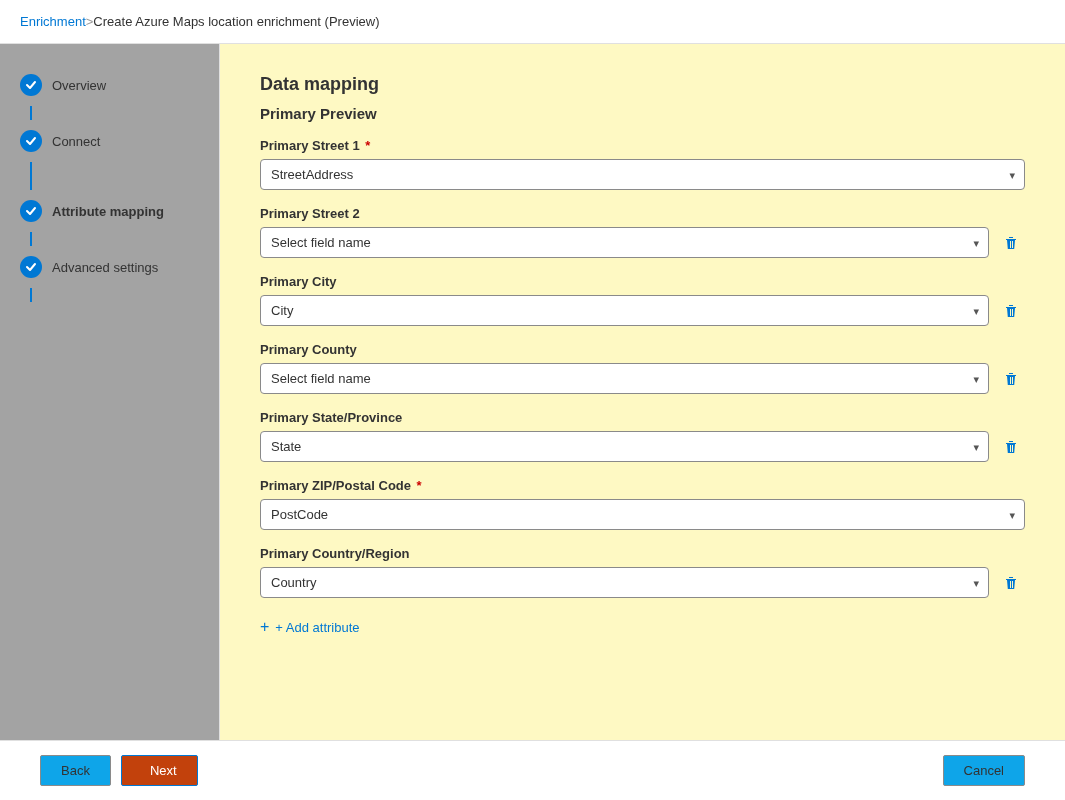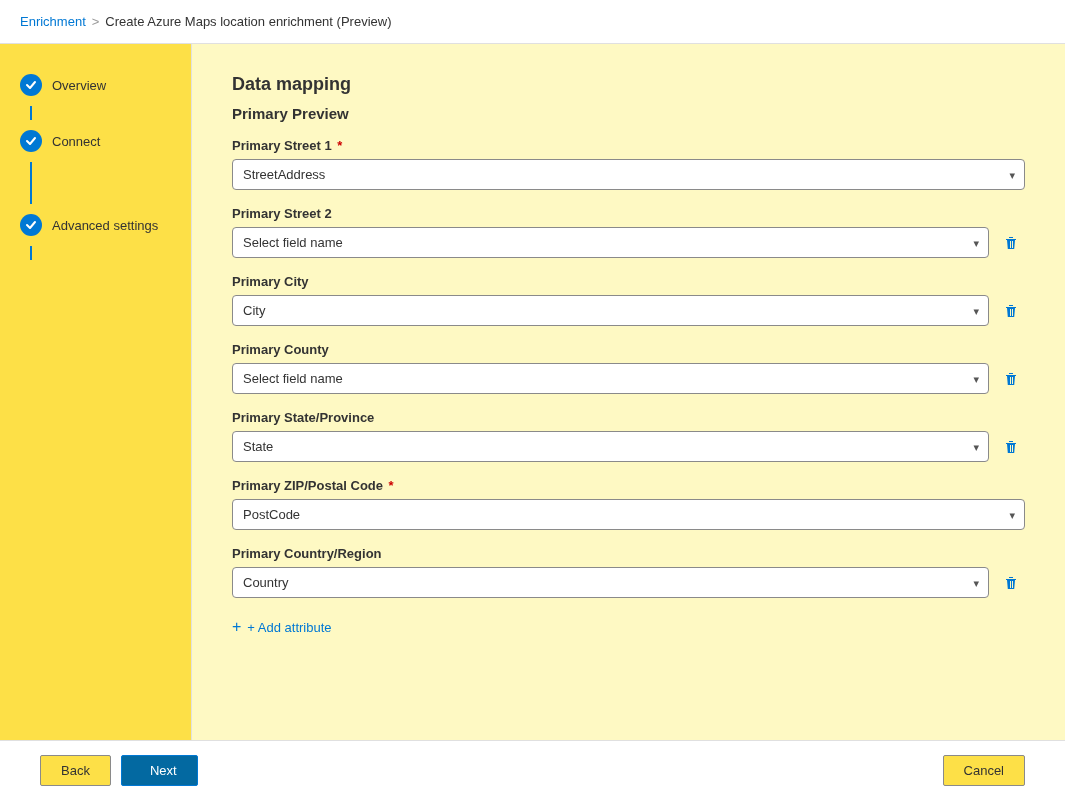--- a/index.html
+++ b/index.html
@@ -1,28 +1,28 @@
 <!DOCTYPE html>
 <html><head>
   <meta charset="utf-8">
   <style>
     * { box-sizing: border-box; margin: 0; padding: 0; }
     body { font-family: 'Segoe UI', Arial, sans-serif; font-size: 13px; background: #f5f5f5; color: #333; height: 800px; width: 1065px; overflow: hidden; display: flex; flex-direction: column; }
 
     
-    .header { background: #fff; padding: 14px 20px; border-bottom: 1px solid #e0e0e0; display: flex; align-items: center; gap: 6px; font-size: 13px; color: #333; }
+    .header { background: #fff; padding: 14px 20px; border-bottom: 1px solid #e0e0e0; display: flex; align-items: center; font-size: 13px; color: #333; }
     .header-breadcrumb-link { color: #0078d4; cursor: pointer; }
     .header-separator { color: #999; }
     .header-title { color: #333; font-weight: 400; }
 
     
     .main-layout { display: flex; flex: 1; overflow: hidden; }
 
     
-    .sidebar { width: 192px; background: #fde047; border-right: 1px solid #e0e0e0; padding: 20px 0; }
+    .sidebar { width: 220px; background: #a3a3a3; border-right: 1px solid #e0e0e0; padding: 20px 0; }
     .sidebar-item { display: flex; align-items: center; gap: 10px; padding: 10px 20px; cursor: pointer; position: relative; }
     .sidebar-item.active { font-weight: 600; }
     .sidebar-item .step-icon { width: 22px; height: 22px; border-radius: 50%; background: #0078d4; display: flex; align-items: center; justify-content: center; flex-shrink: 0; }
     .sidebar-item .step-icon svg { width: 12px; height: 12px; }
     .sidebar-connector { width: 2px; height: 14px; background: #0078d4; margin-left: 30px; }
 
     
     .content { flex: 1; background: #fef9c3; padding: 30px 40px; overflow-y: auto; }
     .section-title { font-size: 18px; font-weight: 600; color: #333; margin-bottom: 10px; }
     .section-desc { font-size: 13px; color: #0078d4; margin-bottom: 24px; }
@@ -39,22 +39,22 @@
     .select-arrow { position: absolute; right: 10px; top: 50%; transform: translateY(-50%); pointer-events: none; color: #555; font-size: 11px; }
 
     .delete-btn { width: 28px; height: 28px; background: transparent; border: none; cursor: pointer; color: #0078d4; display: flex; align-items: center; justify-content: center; font-size: 14px; flex-shrink: 0; }
 
     .add-attribute { display: flex; align-items: center; gap: 6px; color: #0078d4; cursor: pointer; font-size: 13px; margin-top: 10px; padding: 4px 0; }
 
     
     .footer { background: #fff; border-top: 1px solid #e0e0e0; padding: 14px 40px; display: flex; align-items: center; justify-content: space-between; }
     .footer-left { display: flex; gap: 10px; }
 
-    .btn { padding: 7px 20px; font-size: 13px; border-radius: 2px; cursor: pointer; border: 1px solid #8a8a8a; background: #fde047; color: #333; }
-    .btn-primary { background: #0369a1; border-color: #0078d4; color: #fff; padding-left: 28px; }
+    .btn { padding: 7px 20px; font-size: 13px; border-radius: 2px; cursor: pointer; border: 1px solid #8a8a8a; background: #0ea5e9; color: #333; }
+    .btn-primary { background: #c2410c; border-color: #0078d4; color: #fff; padding-left: 28px; }
   </style>
 </head>
 <body>
 
 <div class="header">
   <span class="header-breadcrumb-link">Enrichment</span>
   <span class="header-separator">&gt;</span>
   <span class="header-title">Create Azure Maps location enrichment (Preview)</span>
 </div>
 
@@ -73,20 +73,28 @@
     <div class="sidebar-item">
       <div class="step-icon">
         <svg viewBox="0 0 12 12" fill="none">
             <polyline points="2,6 5,9 10,3" stroke="white" stroke-width="2" stroke-linecap="round" stroke-linejoin="round"></polyline>
           </svg>
       </div>
       <span>Connect</span>
     </div>
     <div class="sidebar-connector"></div>
     <div class="sidebar-connector"></div>
+    <div class="sidebar-item active">
+      <div class="step-icon">
+        <svg viewBox="0 0 12 12" fill="none">
+            <polyline points="2,6 5,9 10,3" stroke="white" stroke-width="2" stroke-linecap="round" stroke-linejoin="round"></polyline>
+          </svg>
+      </div>
+      <span>Attribute mapping</span>
+    </div>
     <div class="sidebar-connector"></div>
     <div class="sidebar-item">
       <div class="step-icon">
         <svg viewBox="0 0 12 12" fill="none">
             <polyline points="2,6 5,9 10,3" stroke="white" stroke-width="2" stroke-linecap="round" stroke-linejoin="round"></polyline>
           </svg>
       </div>
       <span>Advanced settings</span>
     </div>
     <div class="sidebar-connector"></div>

